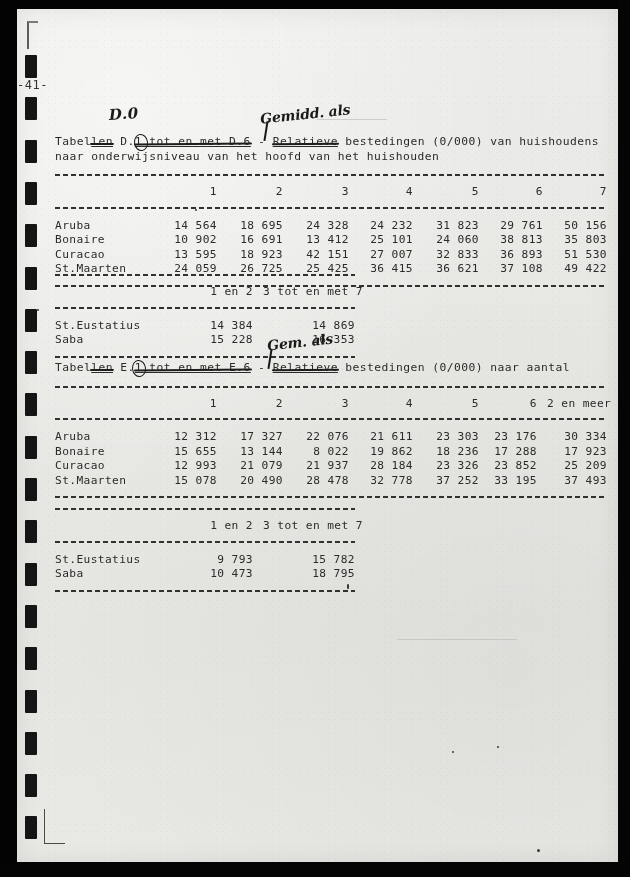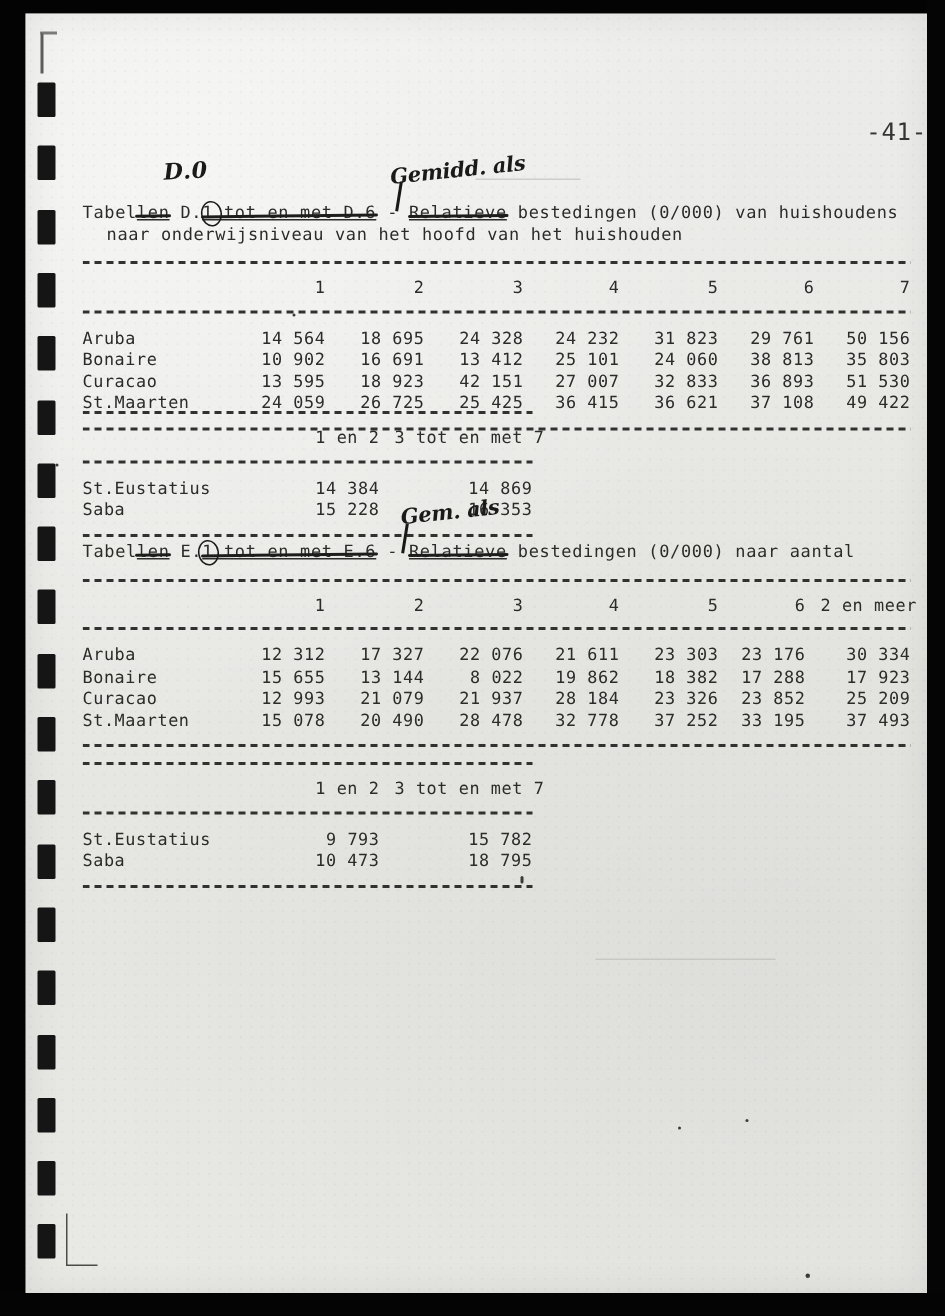--- a/index.html
+++ b/index.html
@@ -132,40 +132,40 @@
     height: 853px;
     color: #2c2c2a;
     font-family: "DejaVu Sans Mono", "Liberation Mono", monospace;
   }
 
   .pageno {
     position: absolute;
     left: 0;
     top: 69px;
     width: 601px;
-    text-align: right;
-    font-size: 16px;
+    text-align: left;
+    font-size: 12px;
     letter-spacing: .5px;
     color: #343432;
   }
 
   .block {
     position: absolute;
     left: 38px;
     width: 556px;
   }
 
   .title {
     font-size: 11.3px;
     line-height: 14.5px;
     letter-spacing: .45px;
     white-space: nowrap;
     color: #2b2b29;
   }
-  .title .l2 { display: block; margin-left: 16px; }
+  .title .l2 { display: block; }
 
   
   .struck {
     position: relative;
     display: inline-block;
     text-decoration: underline;
   }
   .struck::after {
     content: "";
     position: absolute;
@@ -534,21 +534,21 @@
               <td class="num">23 303</td>
               <td class="num">23 176</td>
               <td class="num">30 334</td>
             </tr>
             <tr>
               <td class="lbl">Bonaire</td>
               <td class="num">15 655</td>
               <td class="num">13 144</td>
               <td class="num">8 022</td>
               <td class="num">19 862</td>
-              <td class="num">18 382</td>
+              <td class="num">18 236</td>
               <td class="num">17 288</td>
               <td class="num">17 923</td>
             </tr>
             <tr>
               <td class="lbl">Curacao</td>
               <td class="num">12 993</td>
               <td class="num">21 079</td>
               <td class="num">21 937</td>
               <td class="num">28 184</td>
               <td class="num">23 326</td>

